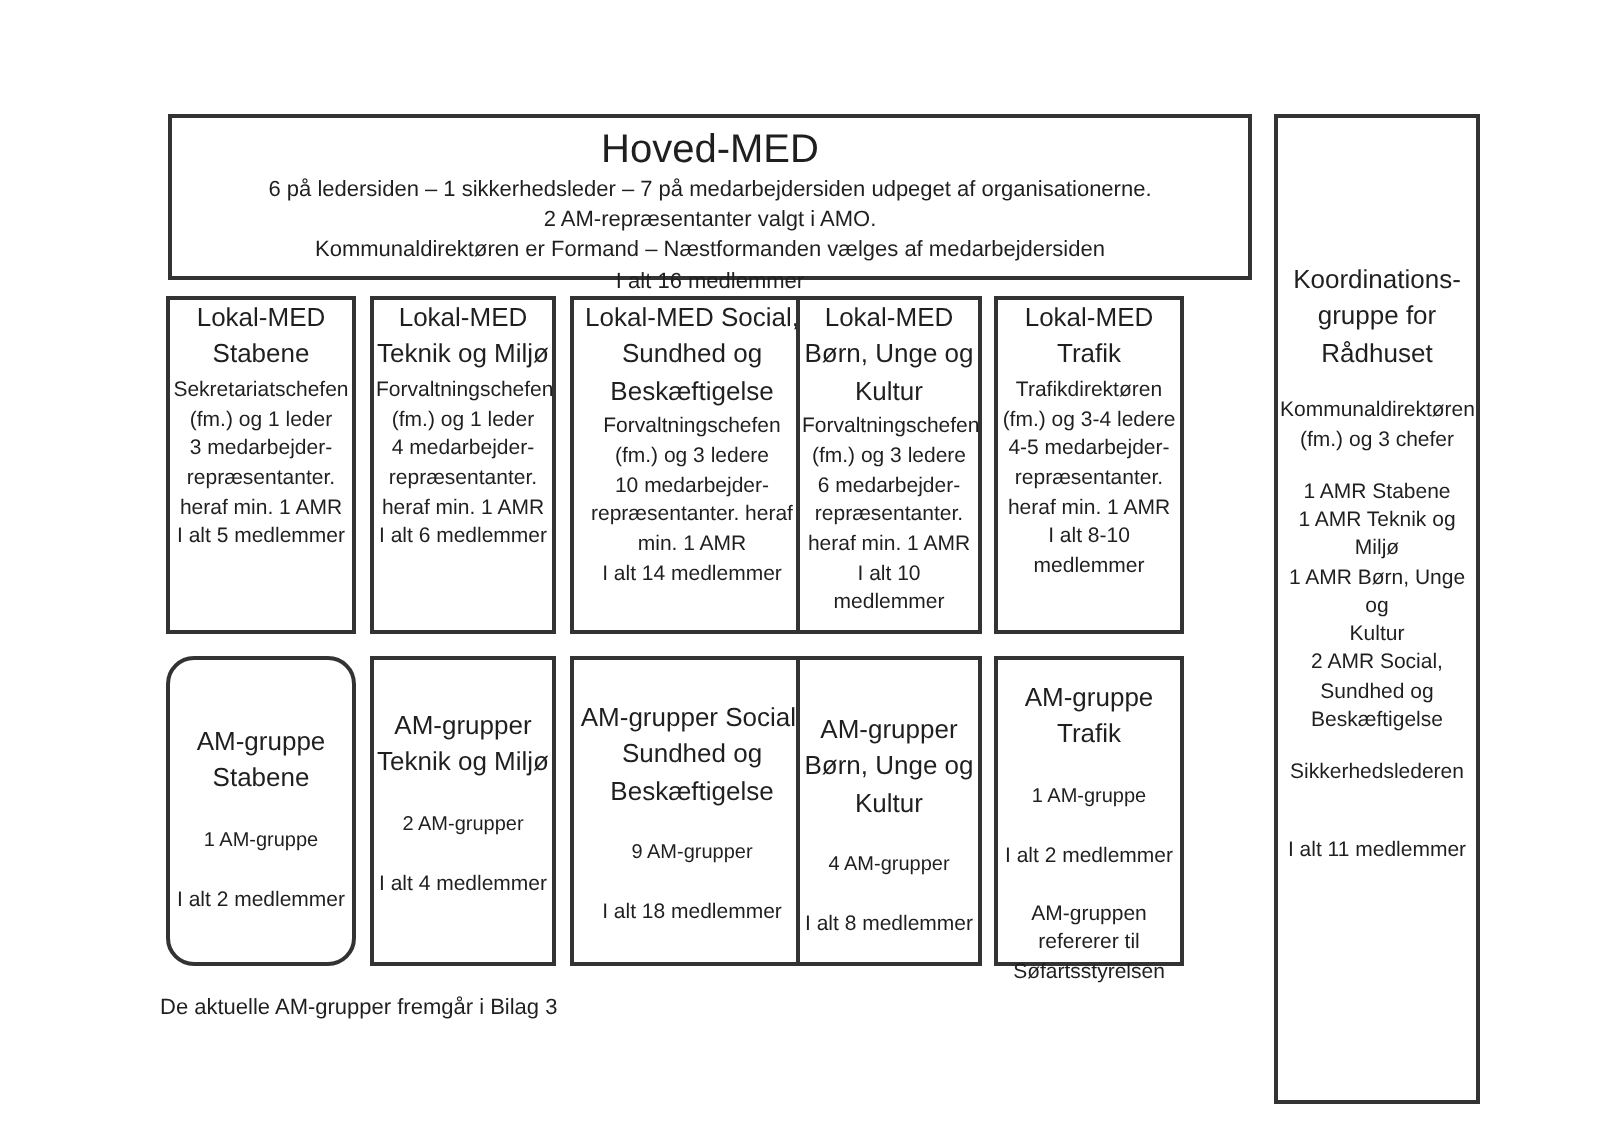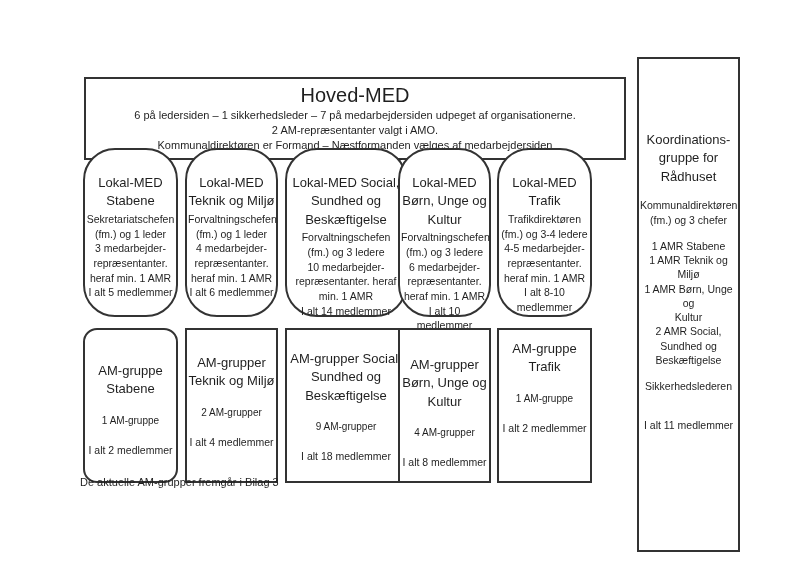--- a/index.html
+++ b/index.html
@@ -14,57 +14,57 @@
   .box {
     position: absolute;
     box-sizing: border-box;
     border: 2px solid #333333;
     background: #ffffff;
     text-align: center;
   }
   .pre { white-space: pre-line; }
 
   
-  .hoved { left: 84px; top: 57px; width: 542px; height: 83px; padding-top: 4px; margin-top: 20px; }
+  .hoved { left: 84px; top: 57px; width: 542px; height: 83px; padding-top: 4px; }
   .hoved-title { font-size: 20px; line-height: 1.25; }
   .hoved-line { font-size: 11px; line-height: 1.38; }
 
   
   .koord { left: 637px; top: 57px; width: 103px; height: 495px; padding: 72px 1px 0 1px; }
   .koord-title { font-size: 13px; line-height: 1.42; }
   .koord-body  { font-size: 10.5px; line-height: 1.36; margin-top: 12px; }
   .koord-total { font-size: 10.5px; line-height: 1.36; margin-top: 24px; }
 
   
   .c1 { left: 83px;  width: 95px; }
   .c2 { left: 185px; width: 93px; }
   .c3 { left: 285px; width: 122px; }
   .c4 { left: 398px; width: 93px; }
   .c5 { left: 497px; width: 95px; }
 
   
-  .row-m { top: 148px; height: 169px; padding: 24px 1px 0 1px; border-radius: 32px; }
+  .row-m { top: 148px; height: 169px; padding: 0 1px 0 1px; }
   .m-title { font-size: 13px; line-height: 1.42; }
   .m-body  { font-size: 10.5px; line-height: 1.40; margin-top: 1px; }
   .m-total { font-size: 10.5px; line-height: 1.40; }
 
   
   .row-a { top: 328px; height: 155px; padding: 0 1px; }
   .a-title { font-size: 13px; line-height: 1.42; }
   .a-count { font-size: 10px; line-height: 1.40; margin-top: 15px; }
   .a-total { font-size: 10.5px; line-height: 1.40; margin-top: 15px; }
   .a-note  { font-size: 10.5px; line-height: 1.40; margin-top: 14px; }
   .am1 { padding-top: 32px; border-radius: 14px; }
   .am2 { padding-top: 24px; }
   .am3 { padding-top: 20px; }
   .am4 { padding-top: 26px; }
   .am5 { padding-top: 10px; }
 
   .footnote {
-    position: absolute; left: 80px; top: 476px;
+    position: absolute; left: 80px; top: 498px;
     font-size: 11px; color: #1f1f1f;
   }
 </style>
 </head>
 <body>
 
 <div>
 
   <div class="box hoved">
     <div class="hoved-title">Hoved-MED</div>
@@ -177,17 +177,20 @@
 Børn, Unge og
 Kultur</div>
     <div class="a-count pre">4 AM-grupper</div>
     <div class="a-total pre">I alt 8 medlemmer</div>
   </div>
 
   <div class="box row-a am5 c5">
     <div class="a-title pre">AM-gruppe Trafik</div>
     <div class="a-count pre">1 AM-gruppe</div>
     <div class="a-total pre">I alt 2 medlemmer</div>
+    <div class="a-note pre">AM-gruppen
+refererer til
+Søfartsstyrelsen</div>
   </div>
 
   <div class="footnote">De aktuelle AM-grupper fremgår i Bilag 3</div>
 
 </div>
 
 </body></html>

